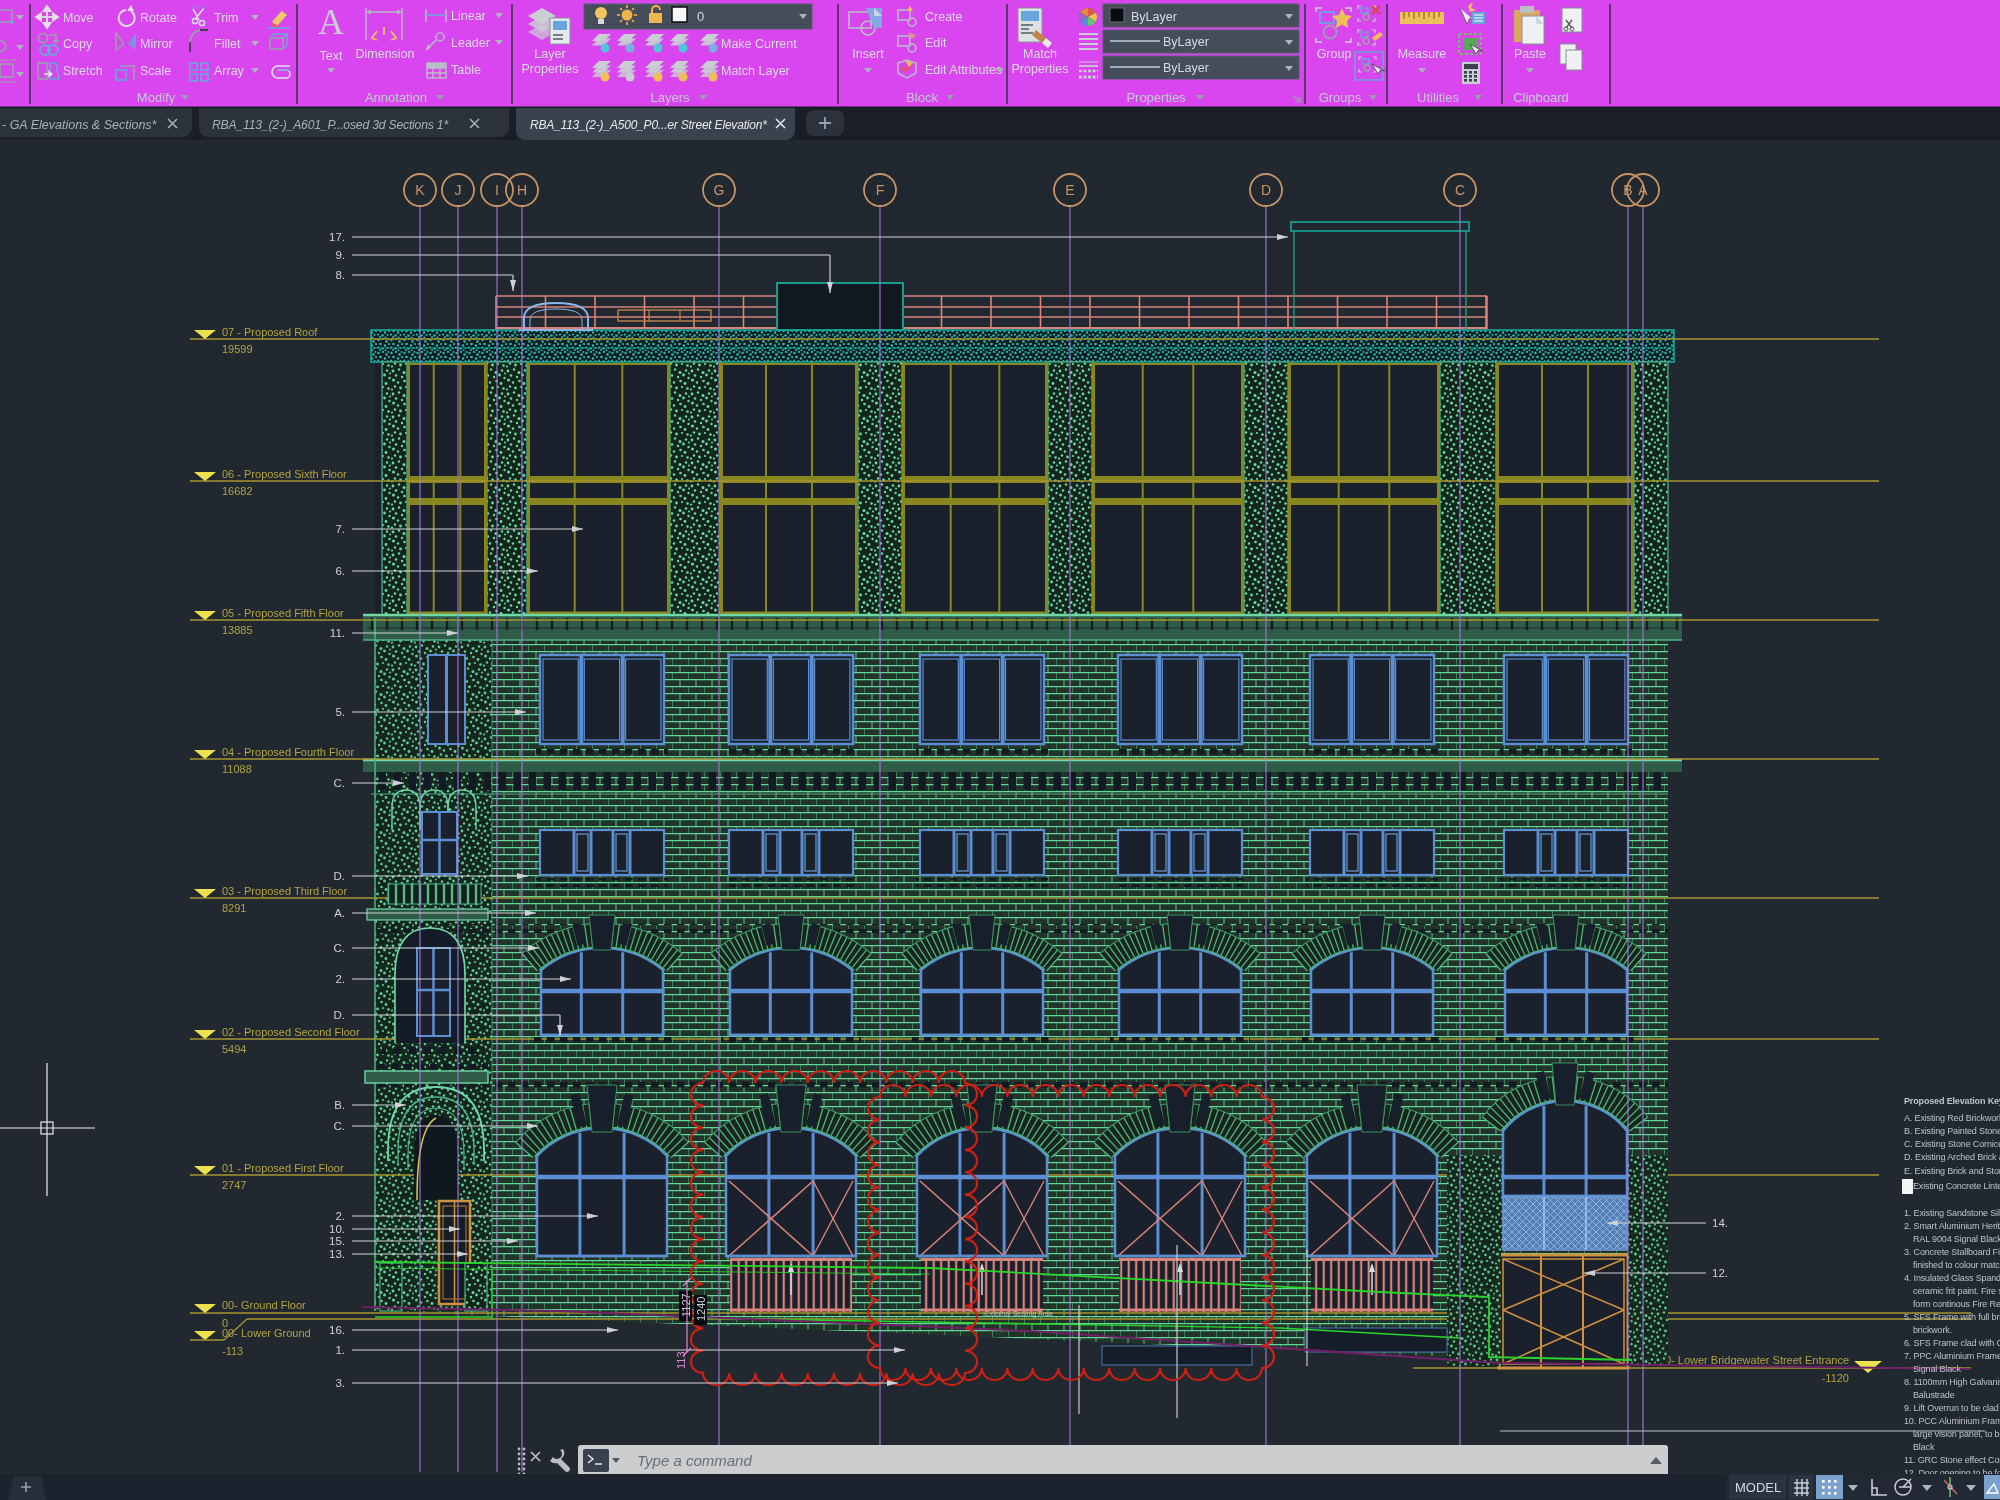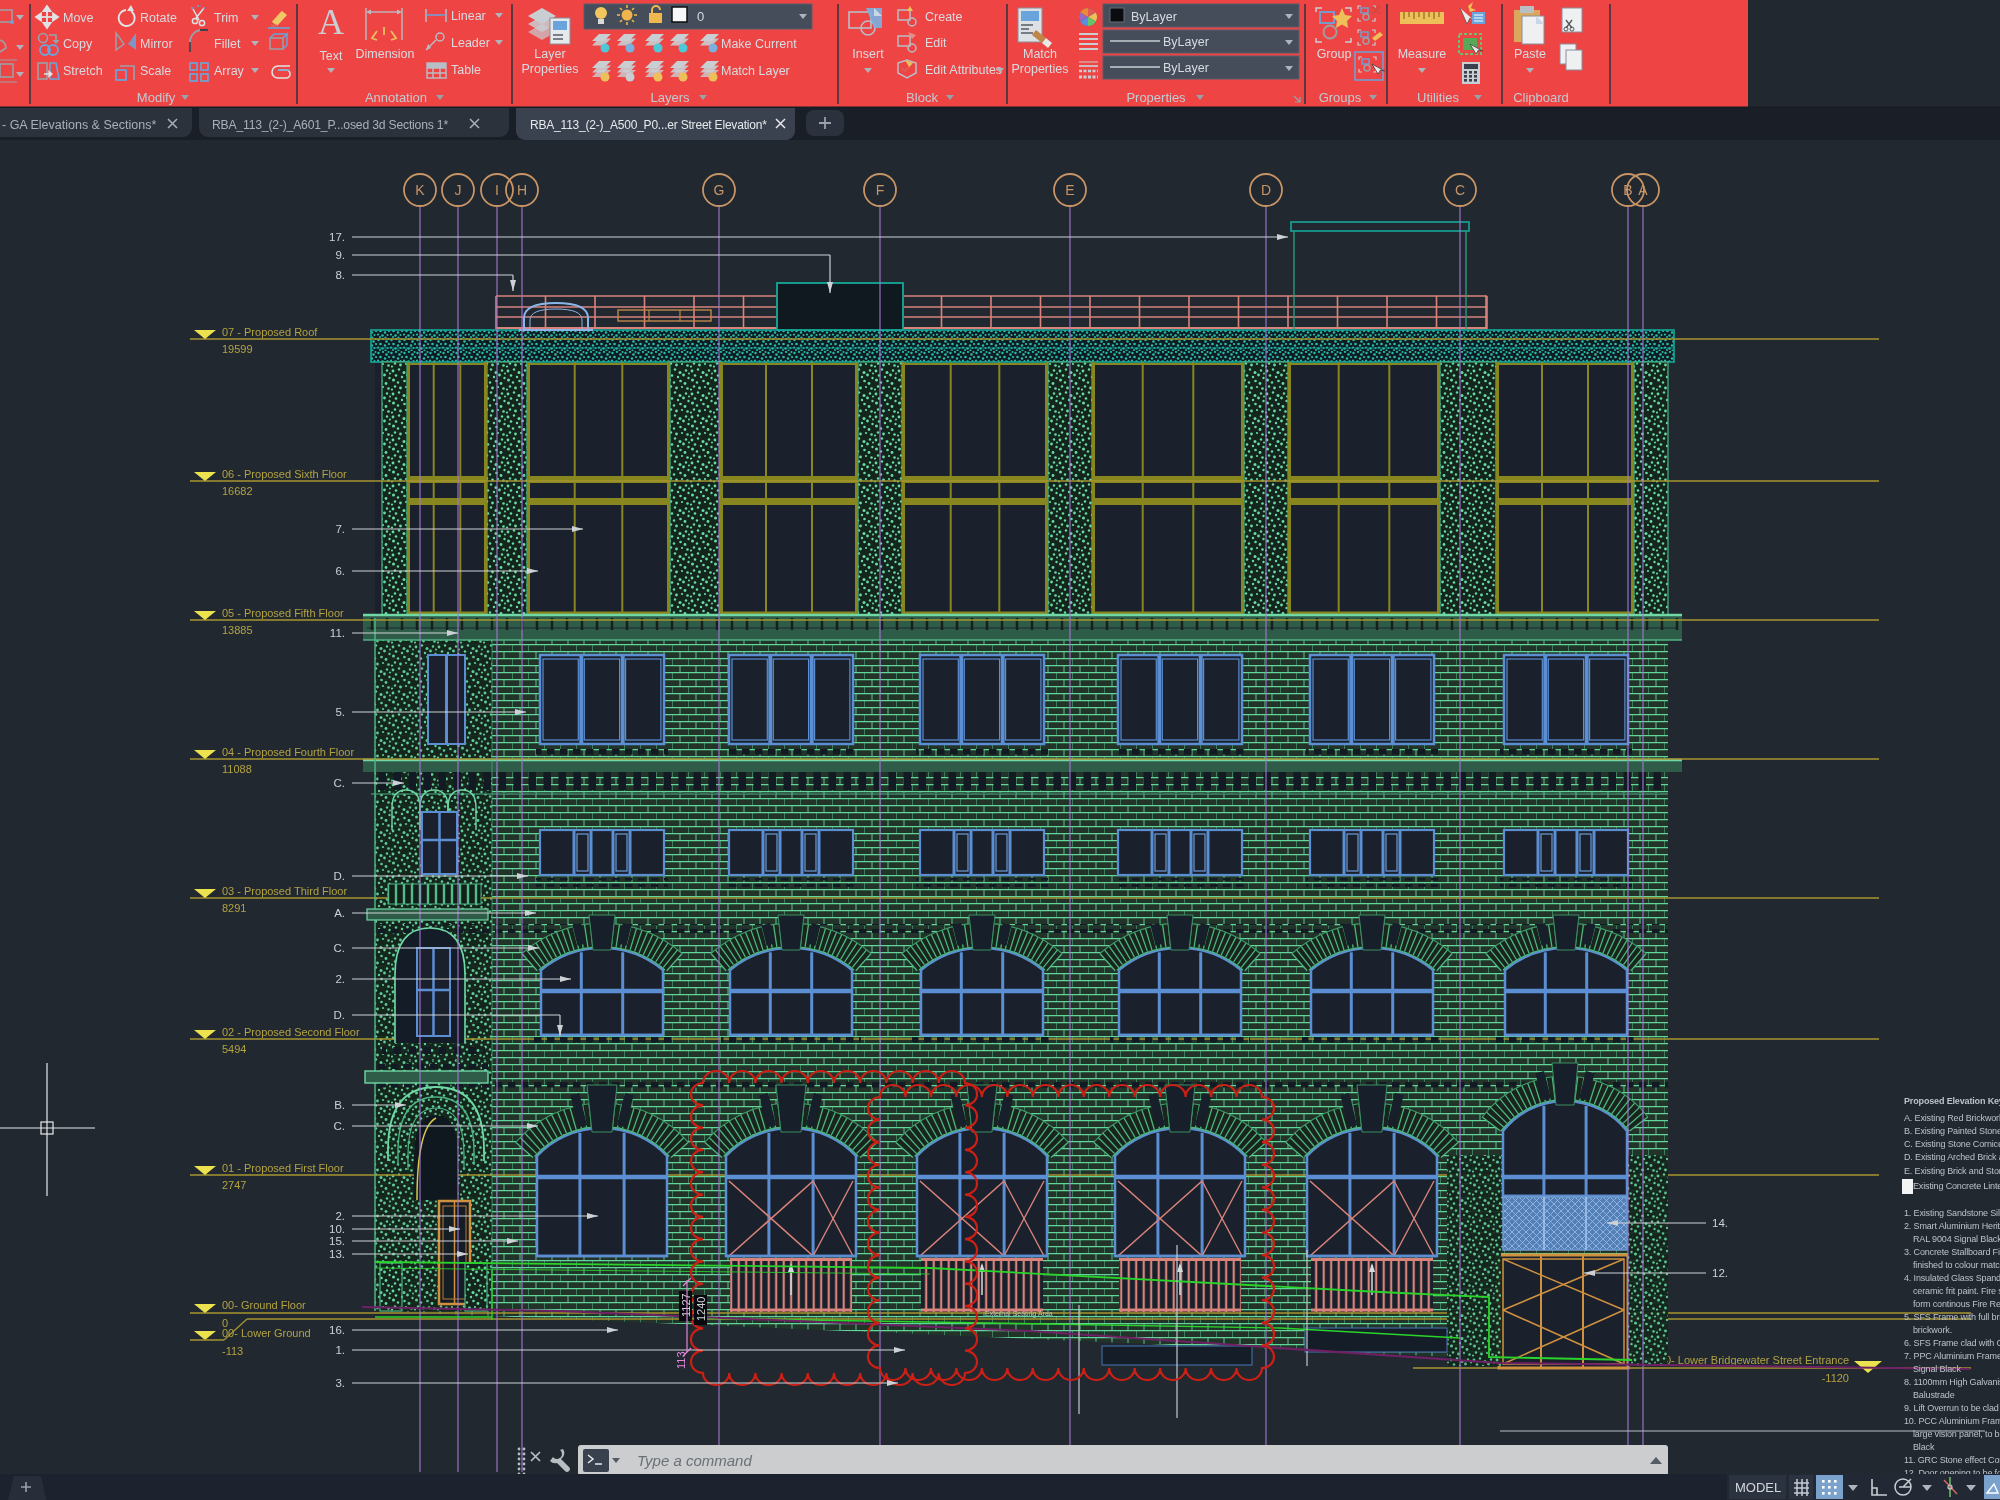--- a/index.html
+++ b/index.html
@@ -1,17 +1,17 @@
 <!DOCTYPE html>
 <html><head><meta charset="utf-8">
 <style>
 * { margin:0; padding:0; box-sizing:border-box; }
 body { width:2000px; height:1500px; overflow:hidden; background:#212830; font-family:"Liberation Sans", sans-serif; position:relative; }
-.ribbon { position:absolute; left:0; top:0; width:1748px; height:108px; background:#ef4444; }
-.tabbar { position:absolute; left:0; top:108px; width:2000px; height:32px; background:#1a1f27; }
+.ribbon { position:absolute; left:0; top:0; width:2000px; height:108px; background:#d946ef; }
+.tabbar { position:absolute; left:0; top:108px; width:2000px; height:32px; background:#1a1f27;font-style:italic; }
 </style></head>
 <body>
 <svg width="2000" height="1334" viewBox="0 140 2000 1334" style="position:absolute;left:0;top:140px">
     <defs>
 <pattern id="brick" width="16" height="14" patternUnits="userSpaceOnUse">
   <rect width="16" height="14" fill="#223329"></rect>
   <path d="M0,0.6 H16 M0,7.6 H16" stroke="#62d69a" stroke-width="1.25"></path>
   <path d="M0,0 V7 M8,7 V14" stroke="#62d69a" stroke-width="0.9"></path>
 </pattern>
 <pattern id="stipple" width="23" height="23" patternUnits="userSpaceOnUse">

